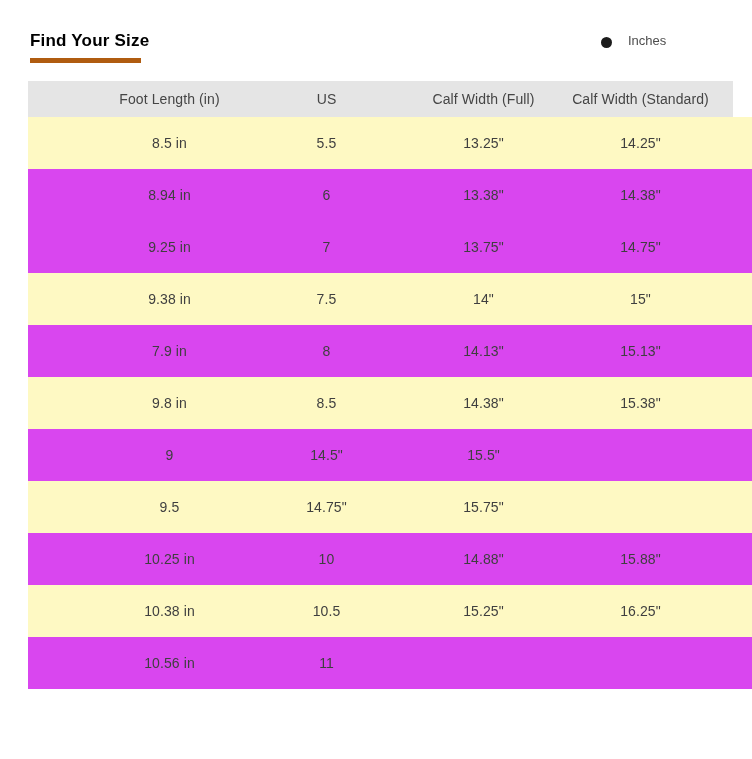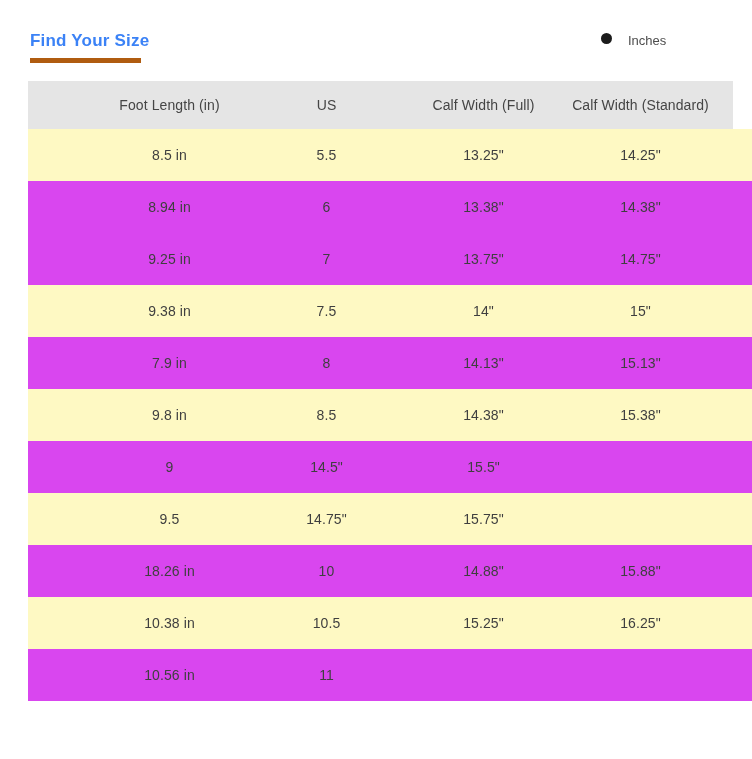--- a/index.html
+++ b/index.html
@@ -18,56 +18,56 @@
     height: 81px;
   }
   .title-wrap {
     position: absolute;
     left: 30px;
     top: 31px;
   }
   .page-title {
     font-size: 17px;
     font-weight: 700;
-    color: #3b82f6;
+    color: #000000;
     letter-spacing: 0.2px;
     line-height: 20px;
   }
   .title-underline {
     margin-top: 7px;
     width: 111px;
     height: 5px;
     background: #b05c10;
   }
   .unit-toggle {
     position: absolute;
     left: 601px;
     top: 33px;
     display: flex;
-    align-items: flex-start;
+    align-items: flex-end;
     cursor: pointer;
   }
   .radio-dot {
     width: 11px;
     height: 11px;
     border-radius: 50%;
     background: #1c1c1c;
     flex: 0 0 auto;
   }
   .unit-label {
     margin-left: 16px;
     font-size: 13px;
     color: #4d4d4d;
   }
 
   
   .thead {
     margin-left: 28px;
     width: 705px;
-    height: 48px;
+    height: 36px;
     background: #e5e5e5;
     display: grid;
     grid-template-columns: repeat(4, 157px);
     padding-left: 63px;
     align-items: center;
   }
   .thead .cell {
     font-size: 14px;
     color: #454545;
     text-align: center;
@@ -156,21 +156,21 @@
         <div class="cell">9</div>
         <div class="cell">14.5"</div>
         <div class="cell">15.5"</div>
       </div>
       <div class="trow">
         <div class="cell">9.5</div>
         <div class="cell">14.75"</div>
         <div class="cell">15.75"</div>
       </div>
       <div class="trow striped">
-        <div class="cell">18.26 in</div>
+        <div class="cell">10.25 in</div>
         <div class="cell">10</div>
         <div class="cell">14.88"</div>
         <div class="cell">15.88"</div>
       </div>
       <div class="trow">
         <div class="cell">10.38 in</div>
         <div class="cell">10.5</div>
         <div class="cell">15.25"</div>
         <div class="cell">16.25"</div>
       </div>

